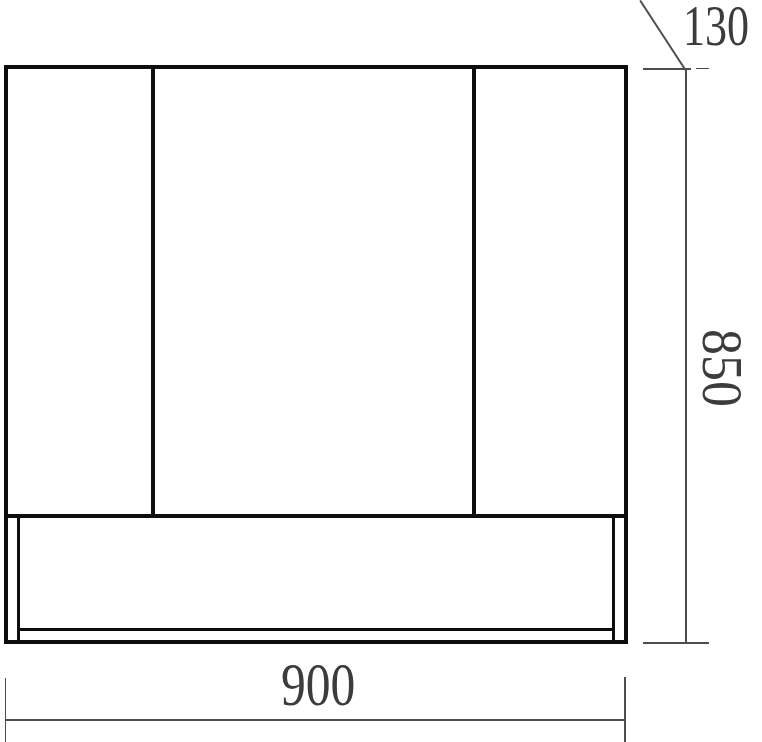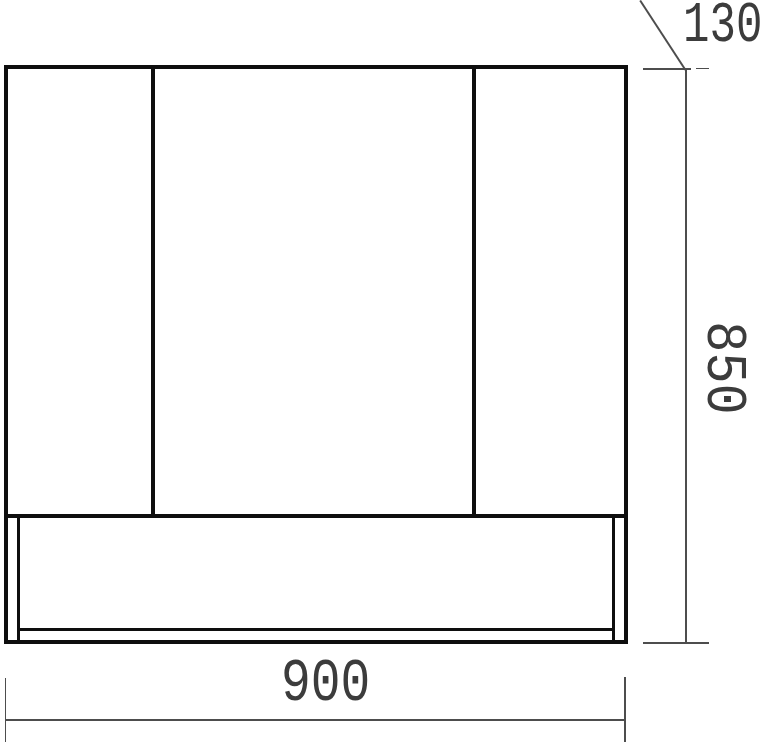--- a/index.html
+++ b/index.html
@@ -6,21 +6,21 @@
     margin: 0;
     padding: 0;
     background: #ffffff;
   }
   .stage {
     position: relative;
     width: 762px;
     height: 742px;
     background: #ffffff;
     overflow: hidden;
-    font-family: Liberation Mono, monospace;
+    font-family: Liberation Serif, serif;
   }
   
   .ln {
     position: absolute;
     background: #0e0e0e;
   }
   .dim {
     position: absolute;
     background: #4d4d4d;
   }

